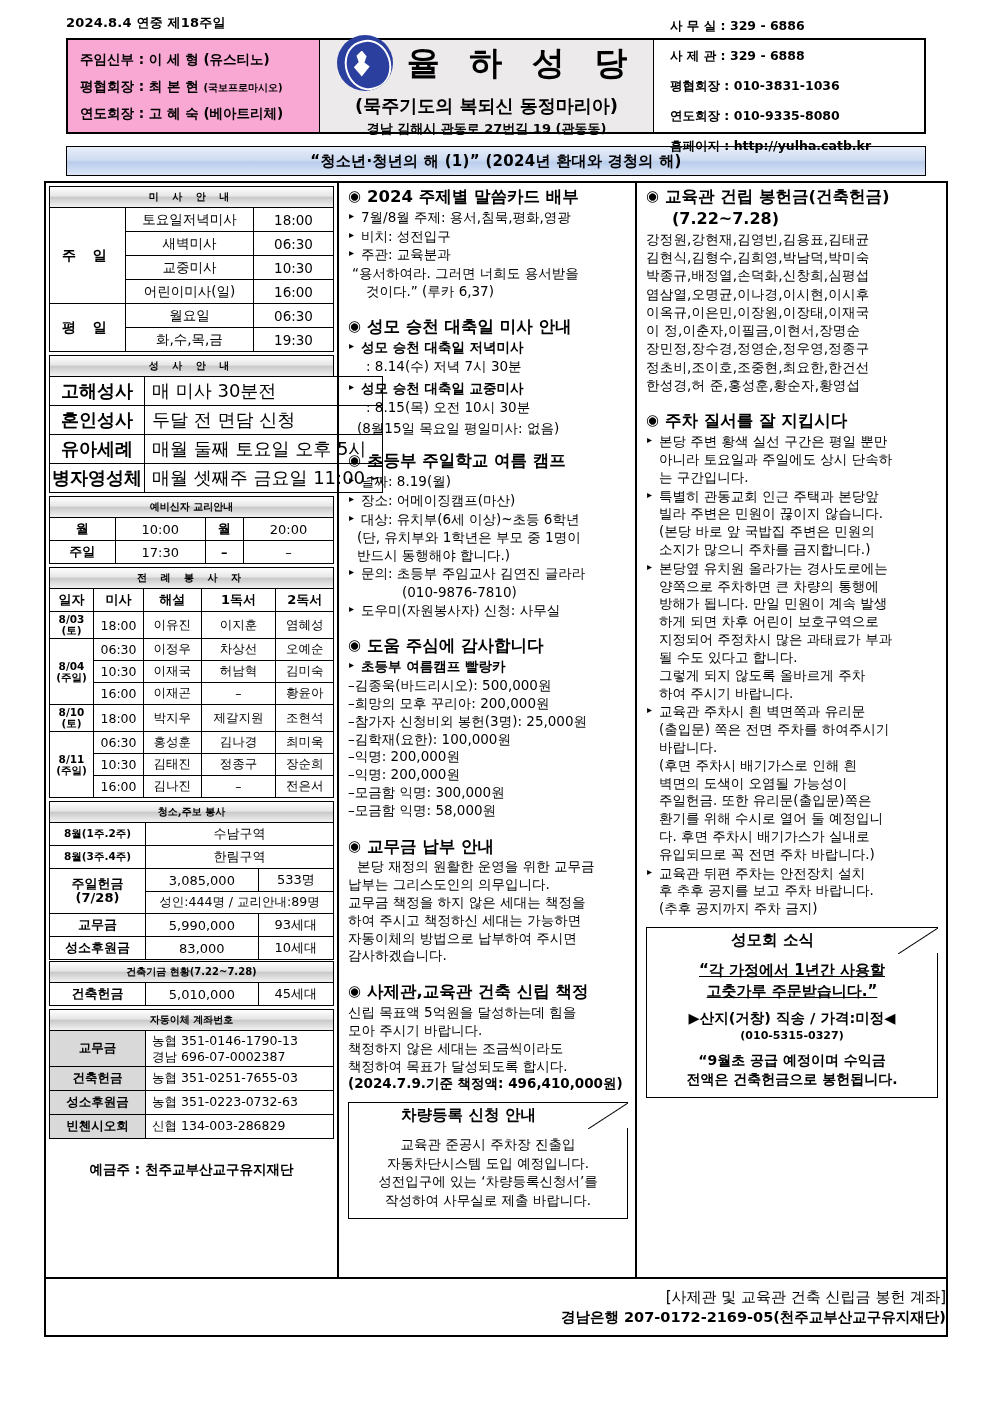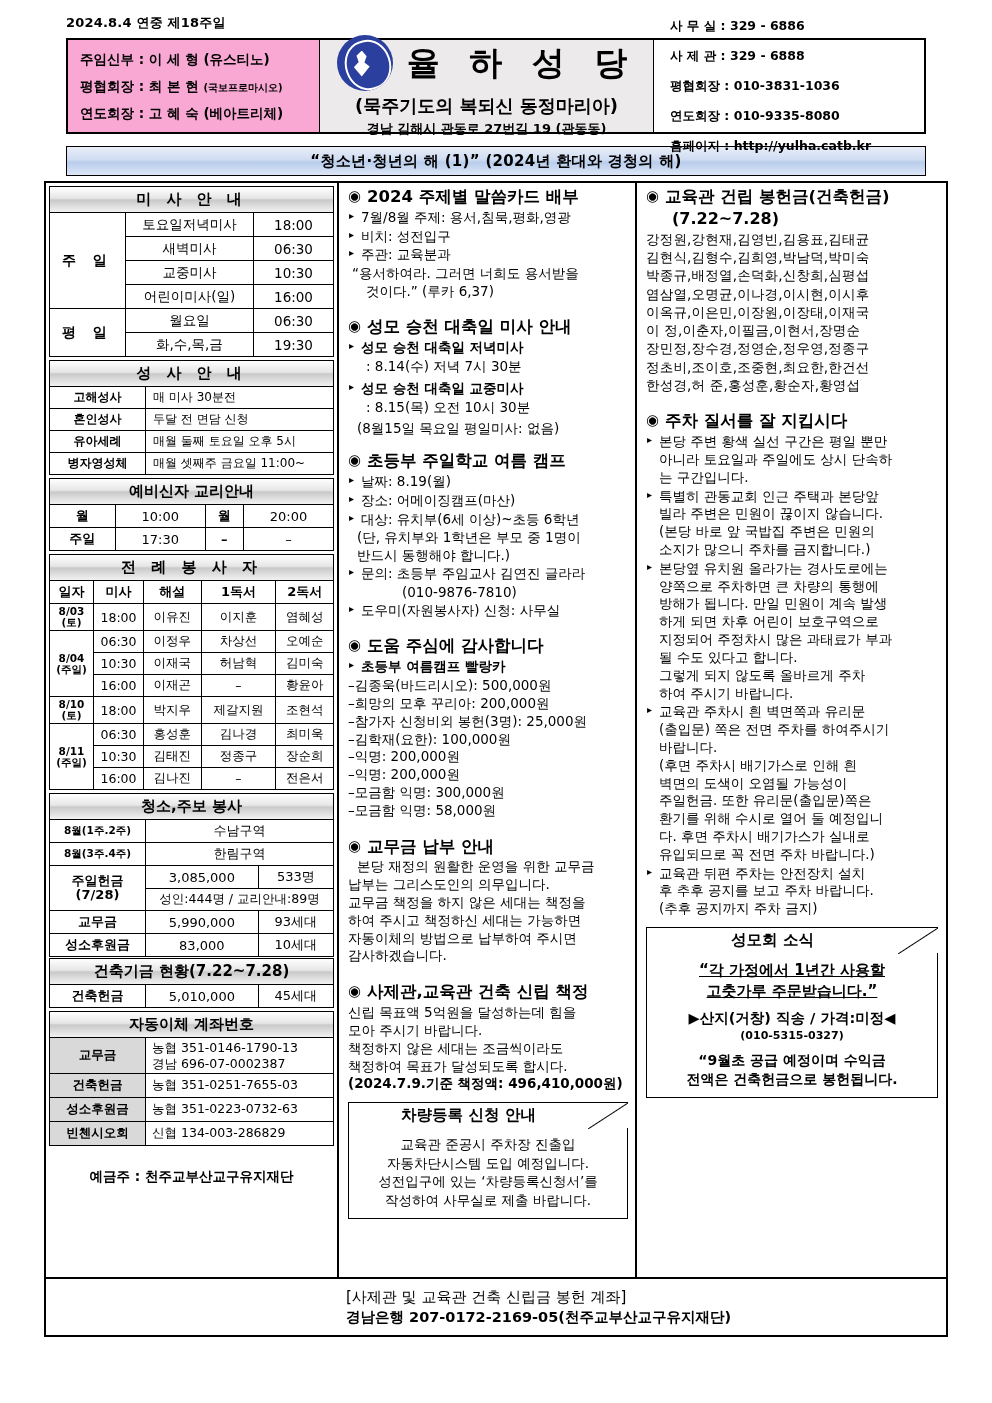--- a/index.html
+++ b/index.html
@@ -105,21 +105,21 @@
   .col-left  { width: 293px; border-right: 2px solid #000; padding: 3px 3px 0 3px; }
   .col-mid   { width: 298px; border-right: 2px solid #000; padding: 4px 7px 0 9px; }
   .col-right { flex: 1; padding: 4px 8px 0 9px; }
 
   
   .bar {
     background: linear-gradient(to bottom, #ffffff 0%, #e6e6e6 45%, #c9c9c9 52%, #f2f2f2 100%);
     border: 1px solid #000;
     text-align: center;
     font-weight: bold;
-    font-size: 15px;
+    font-size: 10px;
     letter-spacing: 5px;
     padding: 3px 0 3px 0;
   }
   .bar.tight { letter-spacing: 0px; }
 
   
   table.grid {
     border-collapse: collapse;
     width: 100%;
     font-size: 13px;
@@ -132,21 +132,21 @@
     white-space: nowrap;
   }
   table.grid .b { font-weight: bold; }
   .tbl-wrap { margin-top: -1px; }
 
   .mass-tbl td { height: 24px; font-size: 13.5px; }
   .mass-tbl .daycell { font-weight: bold; letter-spacing: 6px; font-size: 14px; width: 74px; }
   .mass-tbl .namecell { width: 125px; }
   .mass-tbl .timecell { width: 78px; }
 
-  .sac-tbl td { height: 21px; font-size: 12px; }
+  .sac-tbl td { height: 21px; font-size: 18px; }
   .sac-tbl .k { font-weight: bold; width: 96px; }
   .sac-tbl .v { text-align: left; padding-left: 7px; }
 
   .cate-tbl td { height: 20px; font-size: 13px; }
 
   .srv-tbl td { height: 20.5px; font-size: 12.5px; padding: 1px 0; }
   .srv-tbl thead td { font-weight: bold; font-size: 13px; }
   .srv-tbl .dt { font-weight: bold; font-size: 10.5px; line-height: 1.05; }
   .srv-tbl .c-date { width: 44px; }
   .srv-tbl .c-mass { width: 50px; }
@@ -246,21 +246,21 @@
   .footer {
     margin: 0 22px;
     border: 2px solid #000;
     border-top: none;
     height: 58px;
     display: flex; flex-direction: column;
     align-items: center; justify-content: center;
     position: relative;
     left: 0;
   }
-  .footer-inner { width: 100%; text-align: left; padding-left: 300px; }
+  .footer-inner { width: 100%; text-align: right; padding-left: 300px; }
   .footer .f1 { font-size: 15px; }
   .footer .f2 { font-size: 14.5px; font-weight: bold; margin-top: 1px; }
 
   .u { text-decoration: underline; }
 </style>
 </head>
 <body>
 
 <div class="page">
 

